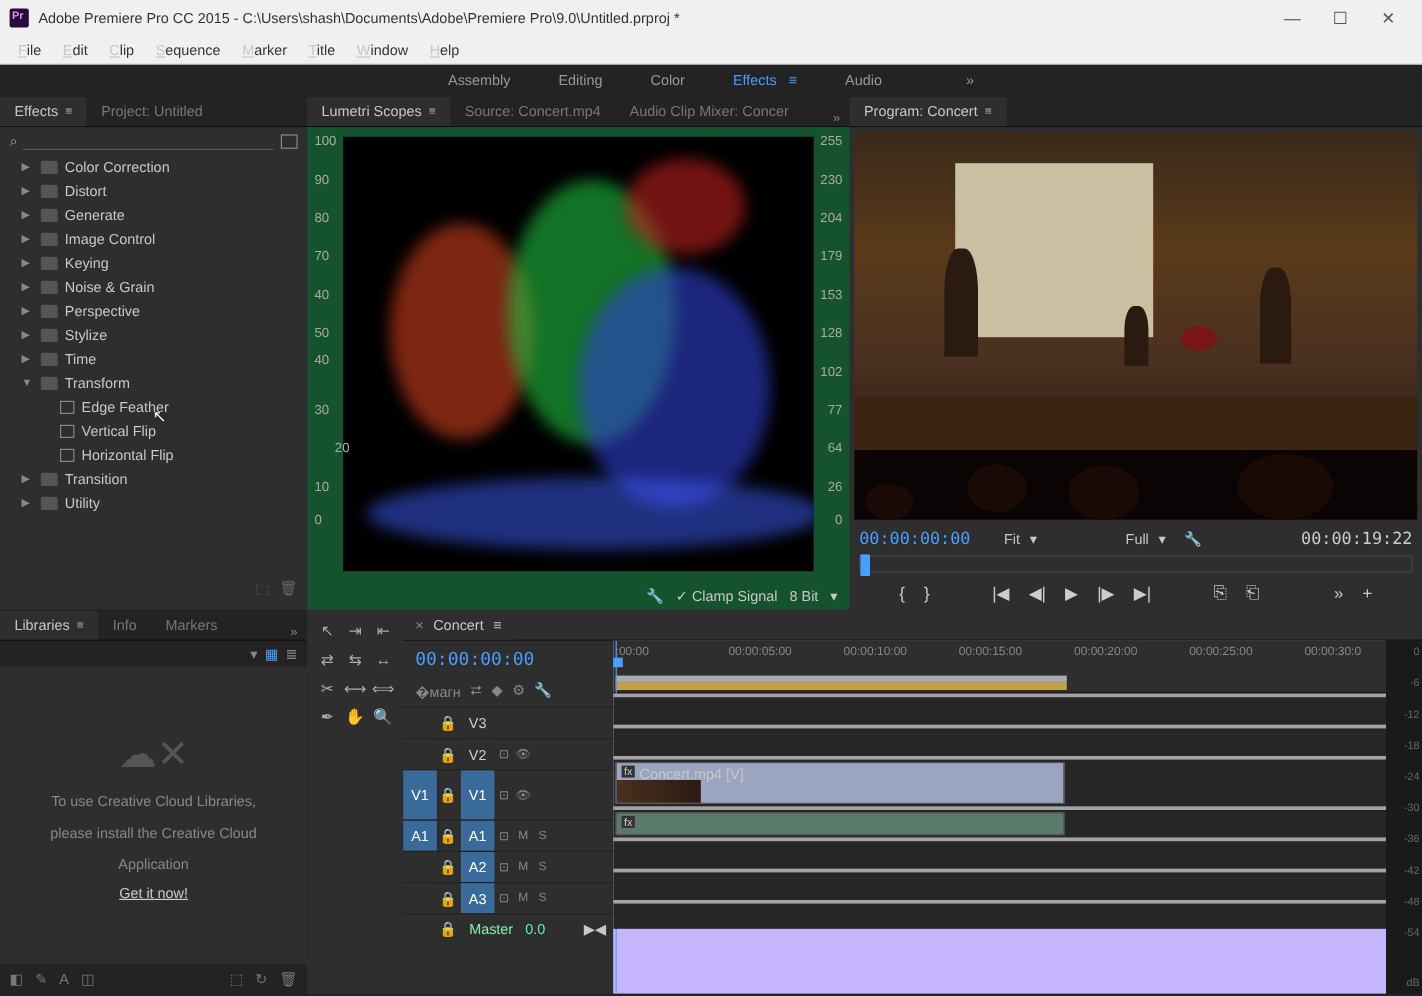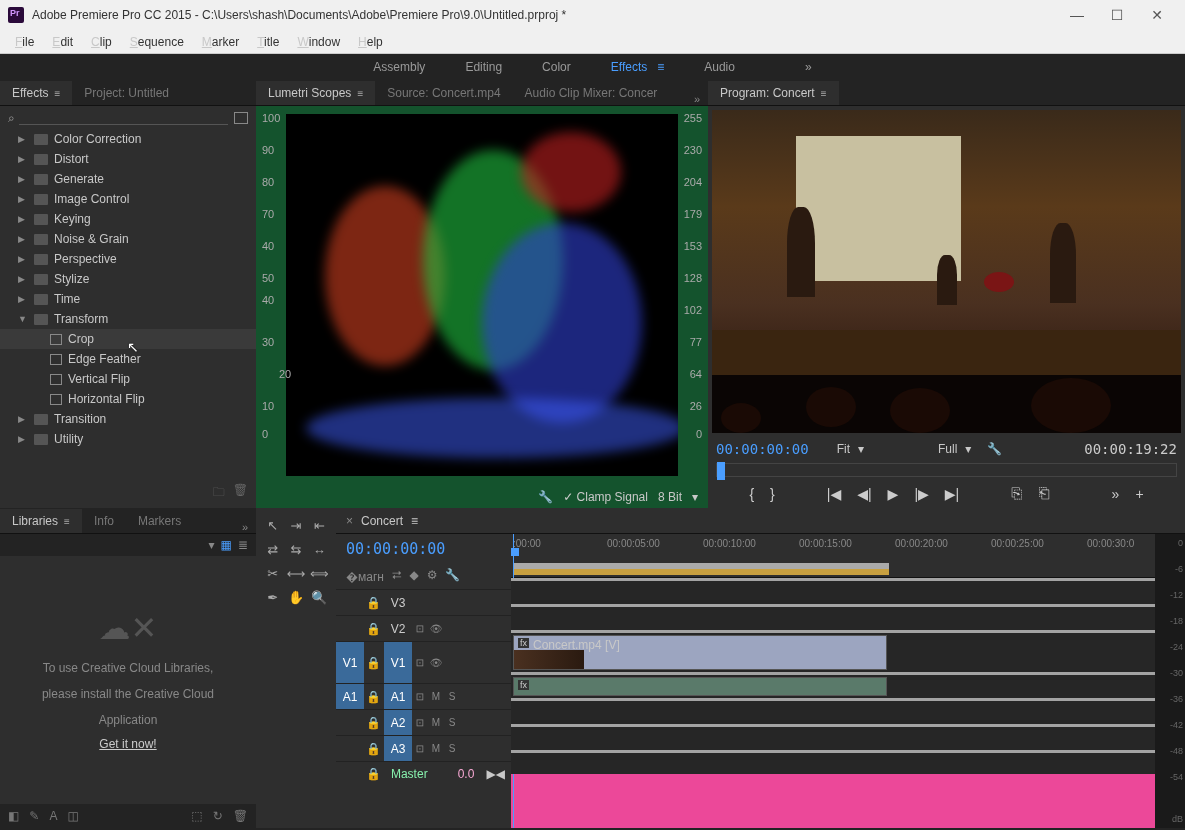--- a/index.html
+++ b/index.html
@@ -93,22 +93,22 @@
 .track{height:26px;display:flex;align-items:center;border-top:1px solid #222;font-size:11px}
 .track.tall{height:42px}
 .track .src{width:28px;height:100%;display:flex;align-items:center;justify-content:center;color:#ccc;background:#2e2e2e}
 .track .src.on{background:#3a6a9a;color:#fff}
 .track .lock{width:20px;text-align:center;color:#888}
 .track .tgt{width:28px;height:100%;display:flex;align-items:center;justify-content:center;background:#2e2e2e;color:#ccc}
 .track .tgt.on{background:#3a6a9a;color:#fff}
 .track .tog{width:16px;text-align:center;color:#888;font-size:10px}
 .track.master{height:24px;padding-left:30px;gap:10px}
 .track.master .mlabel{color:#86efac}
-.track.master .mval{color:#f9a8d4;margin-left:20px}
-.tlright{flex:1;background:#ec4899;position:relative;overflow:hidden}
+.track.master .mval{color:#5eead4;}
+.tlright{flex:1;background:#c4b5fd;position:relative;overflow:hidden}
 .ruler{height:44px;background:#2e2e2e;position:relative;border-bottom:1px solid #111}
 .ruler .tick{position:absolute;top:4px;color:#888;font-size:10px}
 .ruler .wab{position:absolute;bottom:8px;height:6px;background:#aaa}
 .ruler .wab.sel{background:#c8a040}
 .ruler .ph{position:absolute;top:0;bottom:-300px;width:1px;background:#4a9eff}
 .ruler .ph::before{content:"";position:absolute;top:14px;left:-5px;width:11px;height:8px;background:#4a9eff}
 .trackarea{position:relative}
 .trow{height:26px;border-top:3px solid #a3a3a3;background:#262626;position:relative}
 .trow.tall{height:42px}
 .clip{position:absolute;top:2px;bottom:2px;background:#8a8fa8;border:1px solid #555;display:flex;align-items:flex-start;padding:2px 4px;font-size:10px;color:#222}
@@ -217,24 +217,20 @@
           </div>
         <div class="titem">
             <span class="arr">▶</span>
             <span class="fld"></span>
             <span>Time</span>
           </div>
         <div class="titem">
             <span class="arr">▼</span>
             <span class="fld"></span>
             <span>Transform</span>
-          </div>
-        <div class="titem child sel">
-            <span class="fx"></span>
-            <span>Crop</span>
           </div>
         <div class="titem child">
             <span class="fx"></span>
             <span>Edge Feather</span>
           </div>
         <div class="titem child">
             <span class="fx"></span>
             <span>Vertical Flip</span>
           </div>
         <div class="titem child">

